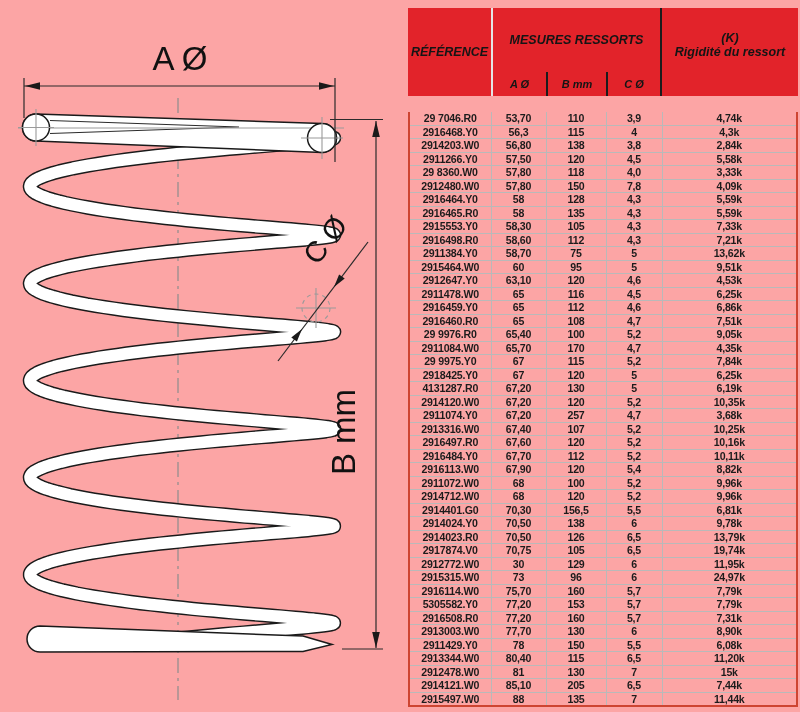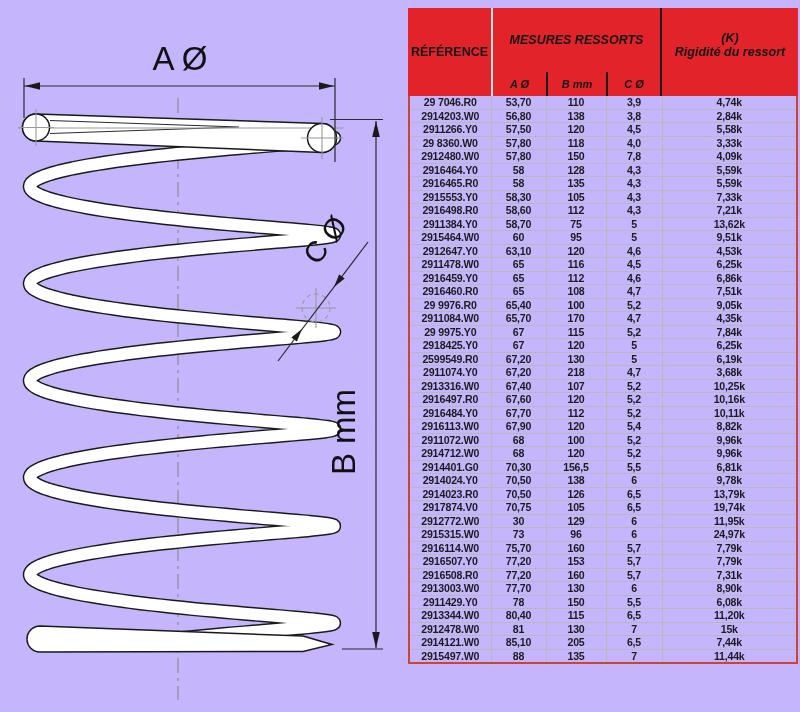--- a/index.html
+++ b/index.html
@@ -1,47 +1,47 @@
 <!DOCTYPE html>
 <html><head>
 <meta charset="utf-8">
 <style>
   html,body{margin:0;padding:0;background:#fff;}
-  .page{position:relative;width:800px;height:712px;background:#c4b5fd;overflow:hidden;
+  .page{position:relative;width:800px;height:712px;background:#fca5a5;overflow:hidden;
         font-family:"Liberation Sans",sans-serif;color:#111;}
   
   .diagram{position:absolute;left:0;top:0;width:405px;height:712px;}
   .diagram svg{display:block;}
   .wire-b{fill:none;stroke:#1a1a1a;stroke-width:14.5;stroke-linecap:round;stroke-linejoin:round;}
   .wire-w{fill:none;stroke:#ffffff;stroke-width:11.6;stroke-linecap:round;stroke-linejoin:round;}
   .cap{fill:#ffffff;stroke:#1a1a1a;stroke-width:1.5;}
   .thin{stroke:#2b2b2b;stroke-width:1.2;fill:none;}
   .gray{stroke:#9a9a9a;stroke-width:1.1;fill:none;}
   .cl{stroke:#8d8d8d;stroke-width:1.2;fill:none;stroke-dasharray:15 5 3 5;}
   .arrow{fill:#1a1a1a;stroke:none;}
   .dimtxt{font-family:"Liberation Sans",sans-serif;font-size:33px;fill:#111;}
   .dimtxt-sm{font-family:"Liberation Sans",sans-serif;font-size:29px;fill:#111;}
   
   .table-wrap{position:absolute;left:408px;top:8px;width:390px;}
   .thead{display:grid;grid-template-columns:83px 171px 1fr;background:#e2232a;height:88px;}
   .h-ref{display:flex;align-items:center;justify-content:center;padding-bottom:0;
-         font-weight:700;font-size:12.5px;color:#151515;}
+         font-style:italic;font-weight:700;font-size:12.5px;color:#151515;}
   .h-mes{border-left:2px solid #e5e5e5;border-right:2px solid #1c1c1c;
          display:flex;flex-direction:column;justify-content:space-between;text-align:right;}
   .h-mes-title{flex:1;display:flex;align-items:center;justify-content:center;
          font-style:italic;font-weight:700;font-size:12.5px;color:#151515;}
   .sub{display:grid;grid-template-columns:53px 60px 1fr;height:24px;}
   .sub div{display:flex;align-items:center;justify-content:center;
          font-style:italic;font-weight:700;font-size:11px;color:#151515;}
   .sub div + div{border-left:2px solid #1c1c1c;}
   .h-k{display:flex;flex-direction:column;align-items:center;justify-content:center;
         padding-bottom:14px;font-style:italic;font-weight:700;font-size:12.5px;
         color:#151515;text-align:center;line-height:1.15;}
   .tbody-border{border:2px solid #cd4532;border-top:none;}
-  table{border-collapse:collapse;width:100%;table-layout:fixed;}
+  table{border-collapse:collapse;width:100%;table-layout:fixed;margin-top:16px;}
   col.c-ref{width:81px;} col.c-a{width:55px;} col.c-b{width:60px;} col.c-c{width:56px;}
   td{height:12.5px;padding:0;text-align:center;font-size:10.6px;font-weight:700;
      letter-spacing:-0.2px;color:#1c1c1c;border-top:1px solid #b9b9b9;
      border-left:1px solid #b9b9b9;white-space:nowrap;overflow:hidden;}
   td:first-child{border-left:none;}
   tr:first-child td{border-top:none;}
 </style>
 </head>
 <body>
 
@@ -119,20 +119,27 @@
         </colgroup>
         <tbody>
             <tr>
               <td>29 7046.R0</td>
               <td>53,70</td>
               <td>110</td>
               <td>3,9</td>
               <td>4,74k</td>
             </tr>
             <tr>
+              <td>2916468.Y0</td>
+              <td>56,3</td>
+              <td>115</td>
+              <td>4</td>
+              <td>4,3k</td>
+            </tr>
+            <tr>
               <td>2914203.W0</td>
               <td>56,80</td>
               <td>138</td>
               <td>3,8</td>
               <td>2,84k</td>
             </tr>
             <tr>
               <td>2911266.Y0</td>
               <td>57,50</td>
               <td>120</td>
@@ -245,30 +252,37 @@
               <td>7,84k</td>
             </tr>
             <tr>
               <td>2918425.Y0</td>
               <td>67</td>
               <td>120</td>
               <td>5</td>
               <td>6,25k</td>
             </tr>
             <tr>
-              <td>2599549.R0</td>
+              <td>4131287.R0</td>
               <td>67,20</td>
               <td>130</td>
               <td>5</td>
               <td>6,19k</td>
             </tr>
             <tr>
+              <td>2914120.W0</td>
+              <td>67,20</td>
+              <td>120</td>
+              <td>5,2</td>
+              <td>10,35k</td>
+            </tr>
+            <tr>
               <td>2911074.Y0</td>
               <td>67,20</td>
-              <td>218</td>
+              <td>257</td>
               <td>4,7</td>
               <td>3,68k</td>
             </tr>
             <tr>
               <td>2913316.W0</td>
               <td>67,40</td>
               <td>107</td>
               <td>5,2</td>
               <td>10,25k</td>
             </tr>
@@ -350,21 +364,21 @@
               <td>24,97k</td>
             </tr>
             <tr>
               <td>2916114.W0</td>
               <td>75,70</td>
               <td>160</td>
               <td>5,7</td>
               <td>7,79k</td>
             </tr>
             <tr>
-              <td>2916507.Y0</td>
+              <td>5305582.Y0</td>
               <td>77,20</td>
               <td>153</td>
               <td>5,7</td>
               <td>7,79k</td>
             </tr>
             <tr>
               <td>2916508.R0</td>
               <td>77,20</td>
               <td>160</td>
               <td>5,7</td>

